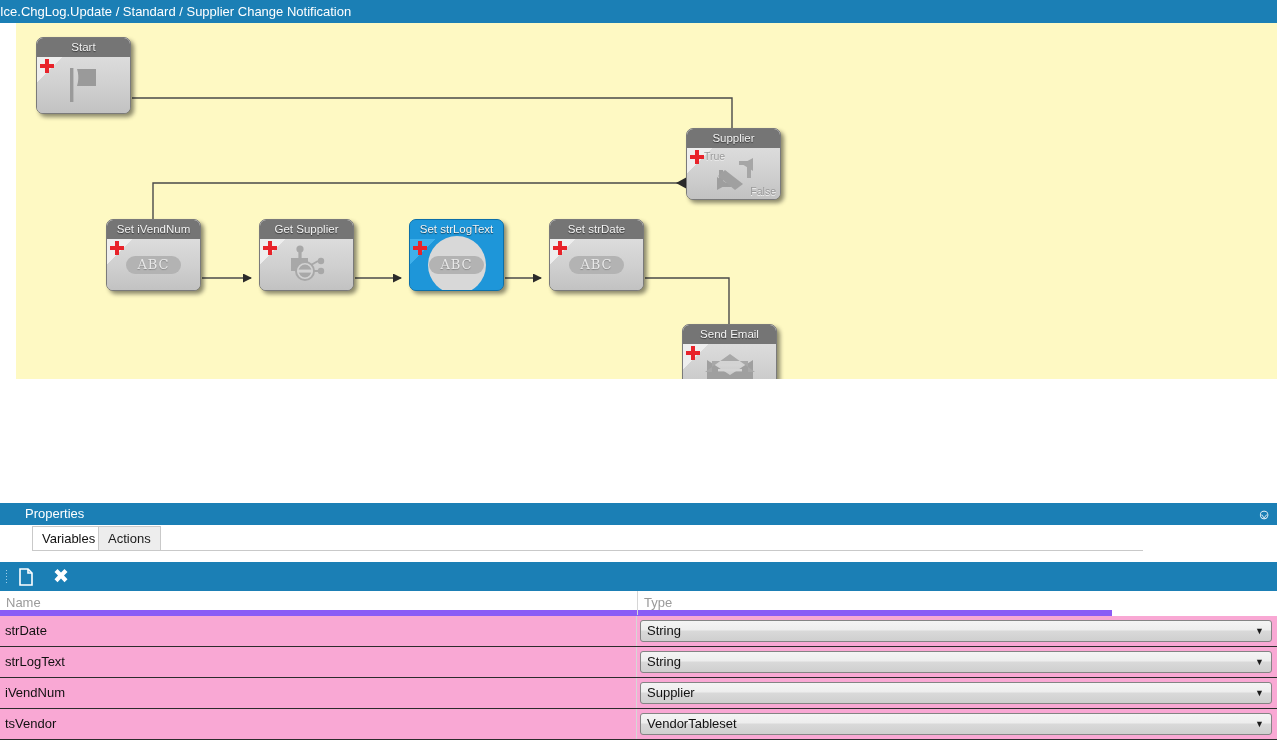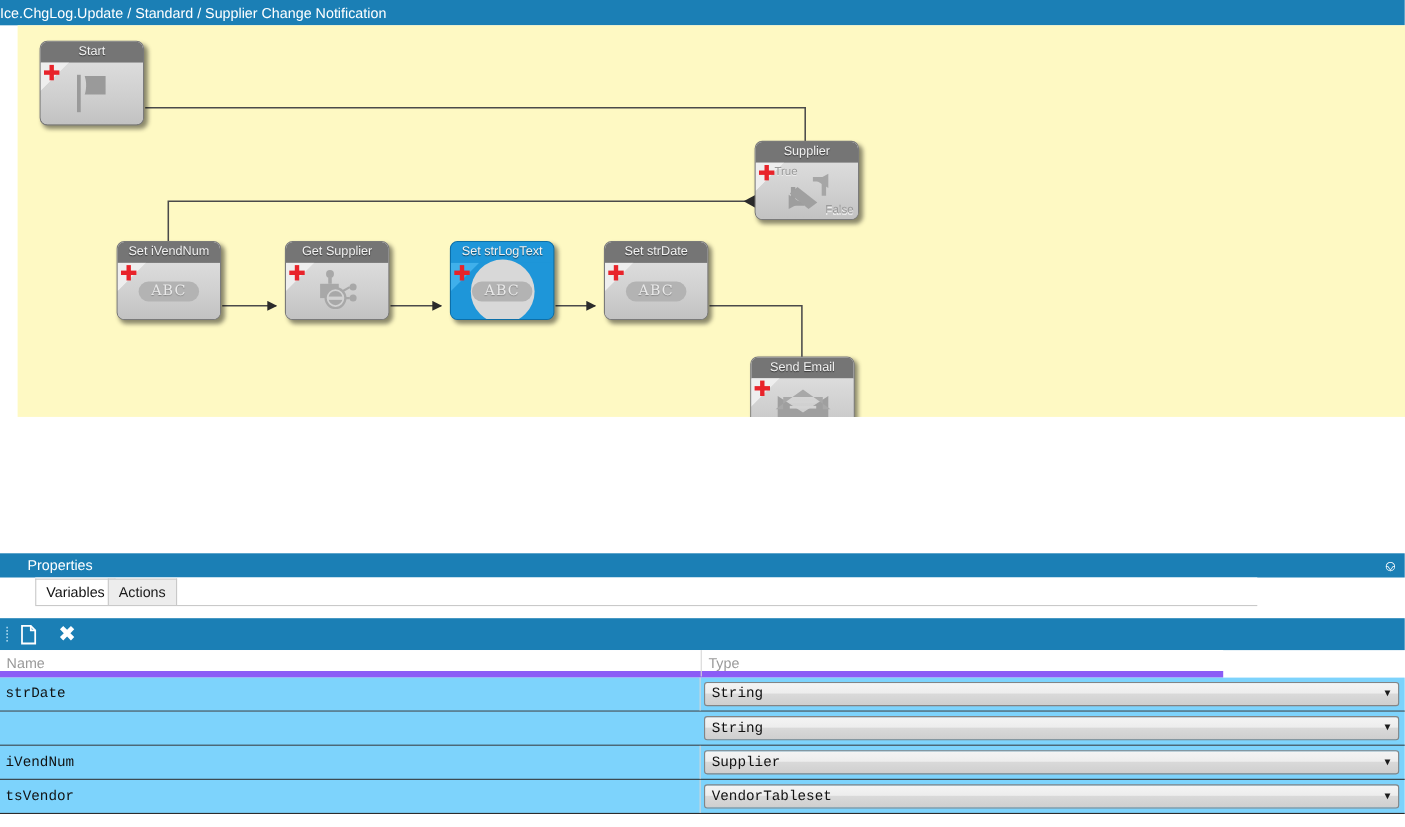--- a/index.html
+++ b/index.html
@@ -194,24 +194,23 @@
     position: absolute; top: 0; height: 24px; line-height: 24px;
     font-size: 13px; color: #9a9a9a;
     padding-left: 6px; box-sizing: border-box;
   }
   #gridHdr .vsep {
     position: absolute; top: 0; height: 24px; width: 1px; background: #d6d6d6;
   }
 
   .grow {
     position: absolute; left: 0; width: 1277px; height: 31px;
-    background: #7dd3fc;
+    background: #f9a8d4;
     border-bottom: 1px solid #2c2c2c;
     box-sizing: border-box;
-    font-family: Liberation Mono, monospace;
   }
   .namecell {
     position: absolute; left: 0; top: 0; width: 637px; height: 30px;
     line-height: 30px; font-size: 13px; color: #111111;
     padding-left: 5px; box-sizing: border-box;
     border-right: 1px solid #d6d6d6;
   }
   .typecell {
     position: absolute; left: 638px; top: 0; width: 639px; height: 30px;
   }
@@ -412,20 +411,21 @@
     <div class="namecell">strDate</div>
     <div class="typecell">
       <div class="combo">
         <span>String</span>
         <span class="caret">▼</span>
       </div>
     </div>
   </div>
 
   <div class="grow" style="top:144px;">
+    <div class="namecell">strLogText</div>
     <div class="typecell">
       <div class="combo">
         <span>String</span>
         <span class="caret">▼</span>
       </div>
     </div>
   </div>
 
   <div class="grow" style="top:175px;">
     <div class="namecell">iVendNum</div>

